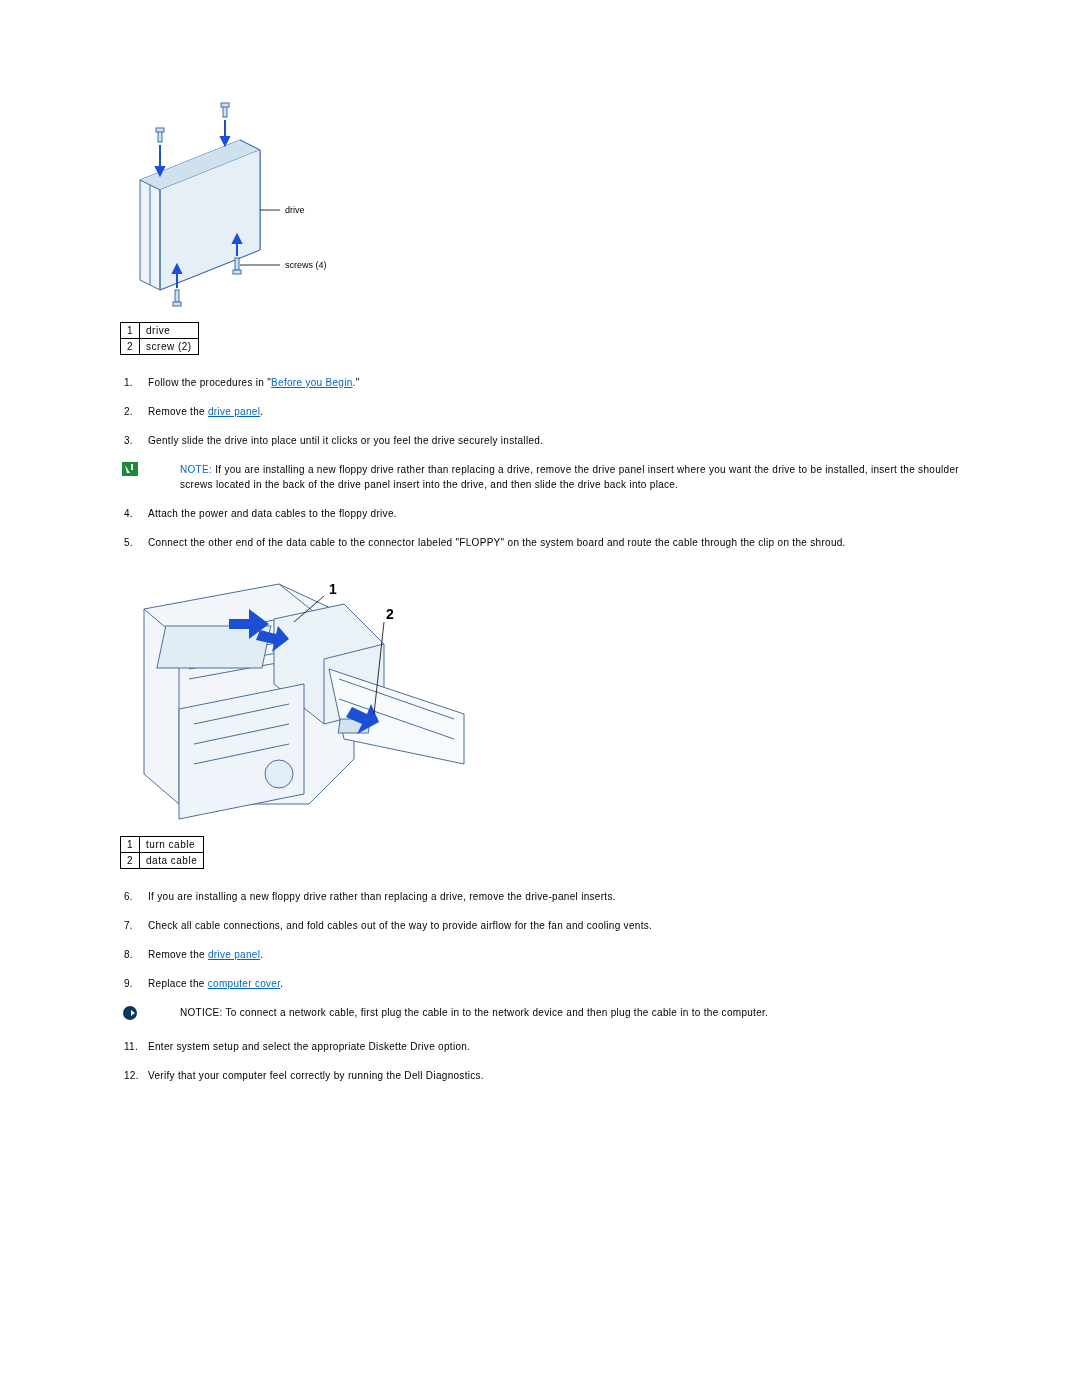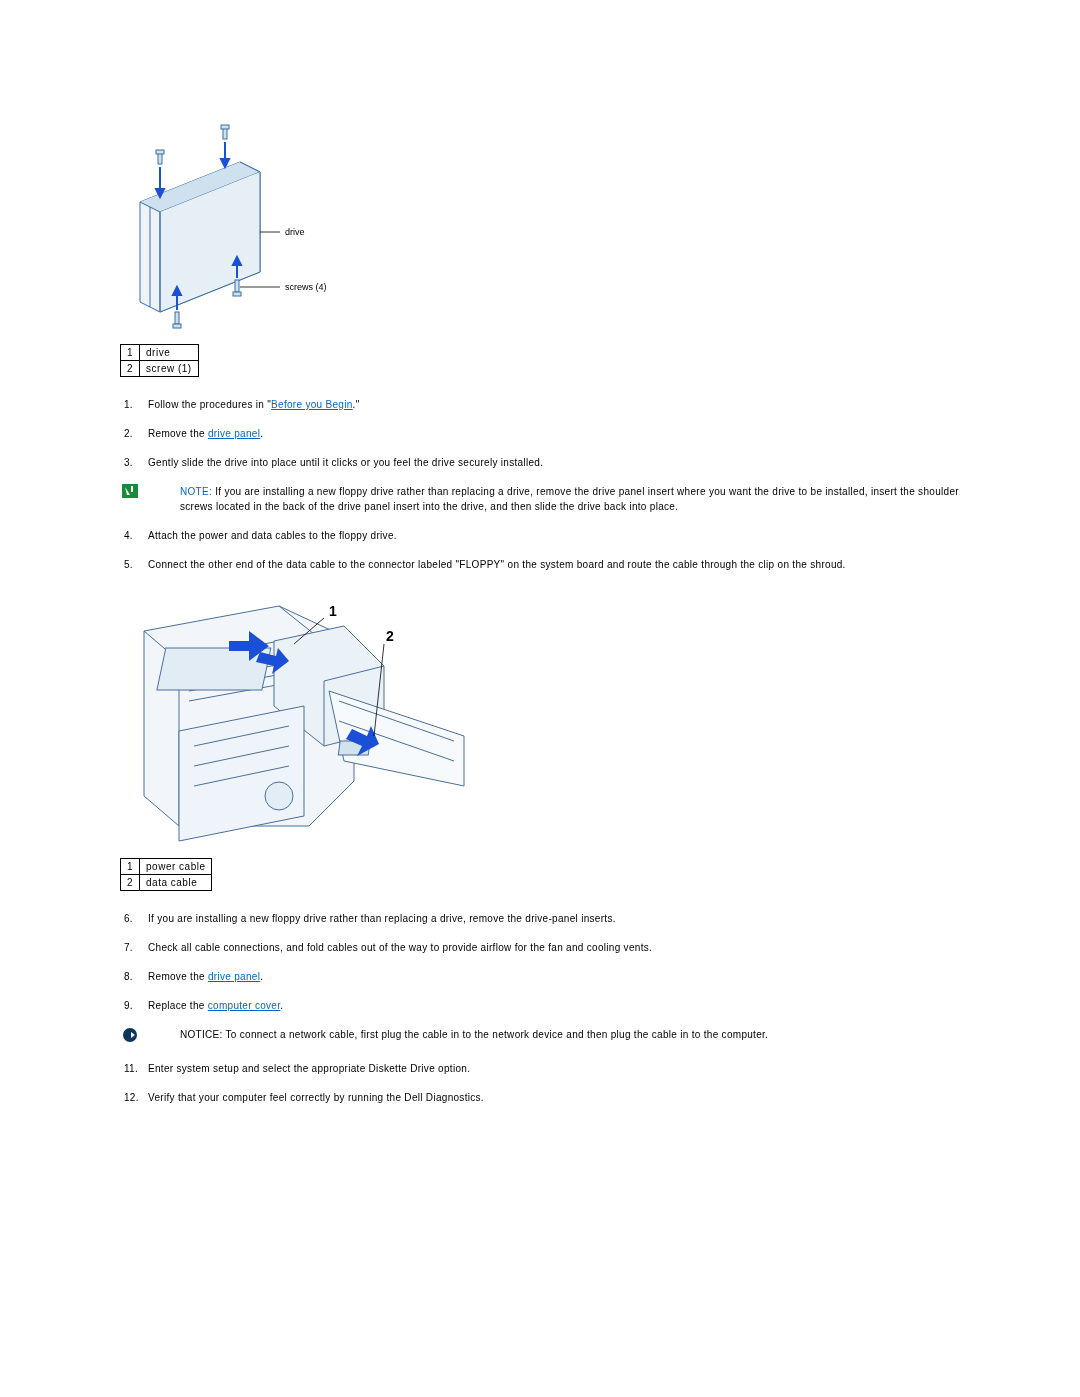--- a/index.html
+++ b/index.html
@@ -5,21 +5,21 @@
   body {
     font-family: Verdana, Arial, sans-serif;
     font-size: 10px;
     color: #000;
     margin: 0;
     padding: 0;
     background: #fff;
     width: 1080px;
   }
   .content {
-    padding: 102px 90px 60px 120px;
+    padding: 80px 90px 60px 120px;
   }
   .diagram {
     margin-bottom: 10px;
   }
   .legend-table {
     border-collapse: collapse;
     margin: 8px 0 20px 0;
   }
   .legend-table td {
     border: 1px solid #000;
@@ -126,21 +126,21 @@
   </div>
 
   <table class="legend-table">
     <tbody>
         <tr>
       <td>1</td>
       <td>drive</td>
     </tr>
     <tr>
       <td>2</td>
-      <td>screw (1)</td>
+      <td>screw (2)</td>
     </tr>
   </tbody>
     </table>
 
   <ol>
     <li>
       <span class="num">1.</span>
       <span>Follow the procedures in "</span><a class="link" href="#">Before you Begin</a><span>."</span>
     </li>
     <li>
@@ -218,21 +218,21 @@
       <line x1="200" y1="32" x2="170" y2="58" stroke="#000" stroke-width="0.8"></line>
       <text x="262" y="55" font-size="14" font-weight="bold" fill="#000">2</text>
       <line x1="260" y1="58" x2="250" y2="150" stroke="#000" stroke-width="0.8"></line>
     </svg>
   </div>
 
   <table class="legend-table">
     <tbody>
         <tr>
       <td>1</td>
-      <td>power cable</td>
+      <td>turn cable</td>
     </tr>
     <tr>
       <td>2</td>
       <td>data cable</td>
     </tr>
   </tbody>
     </table>
 
   <ol>
     <li>

